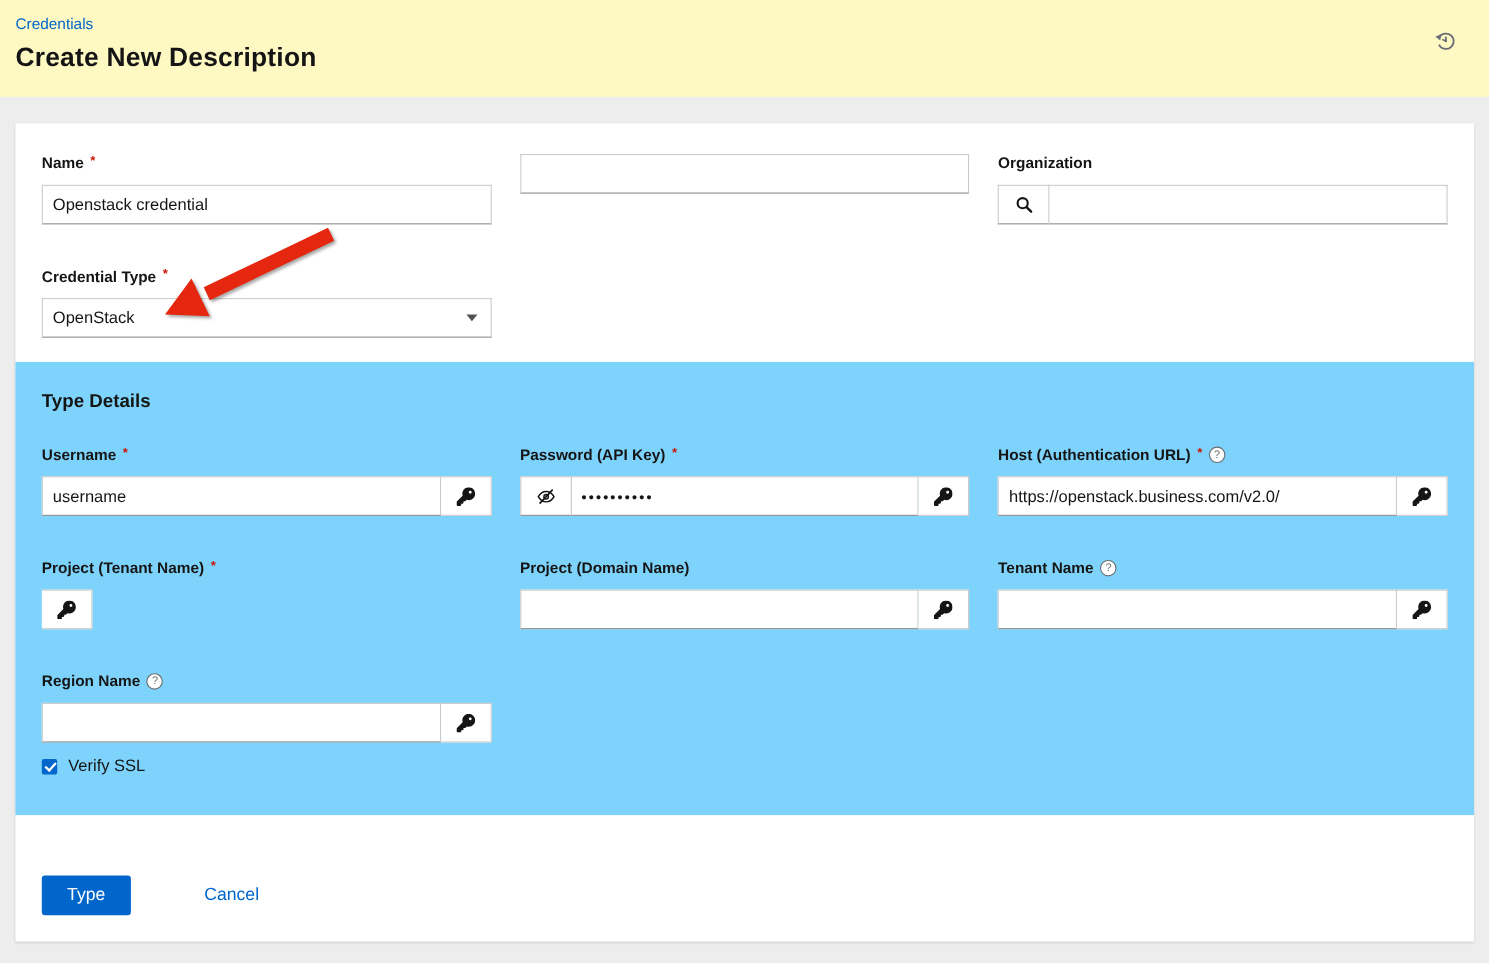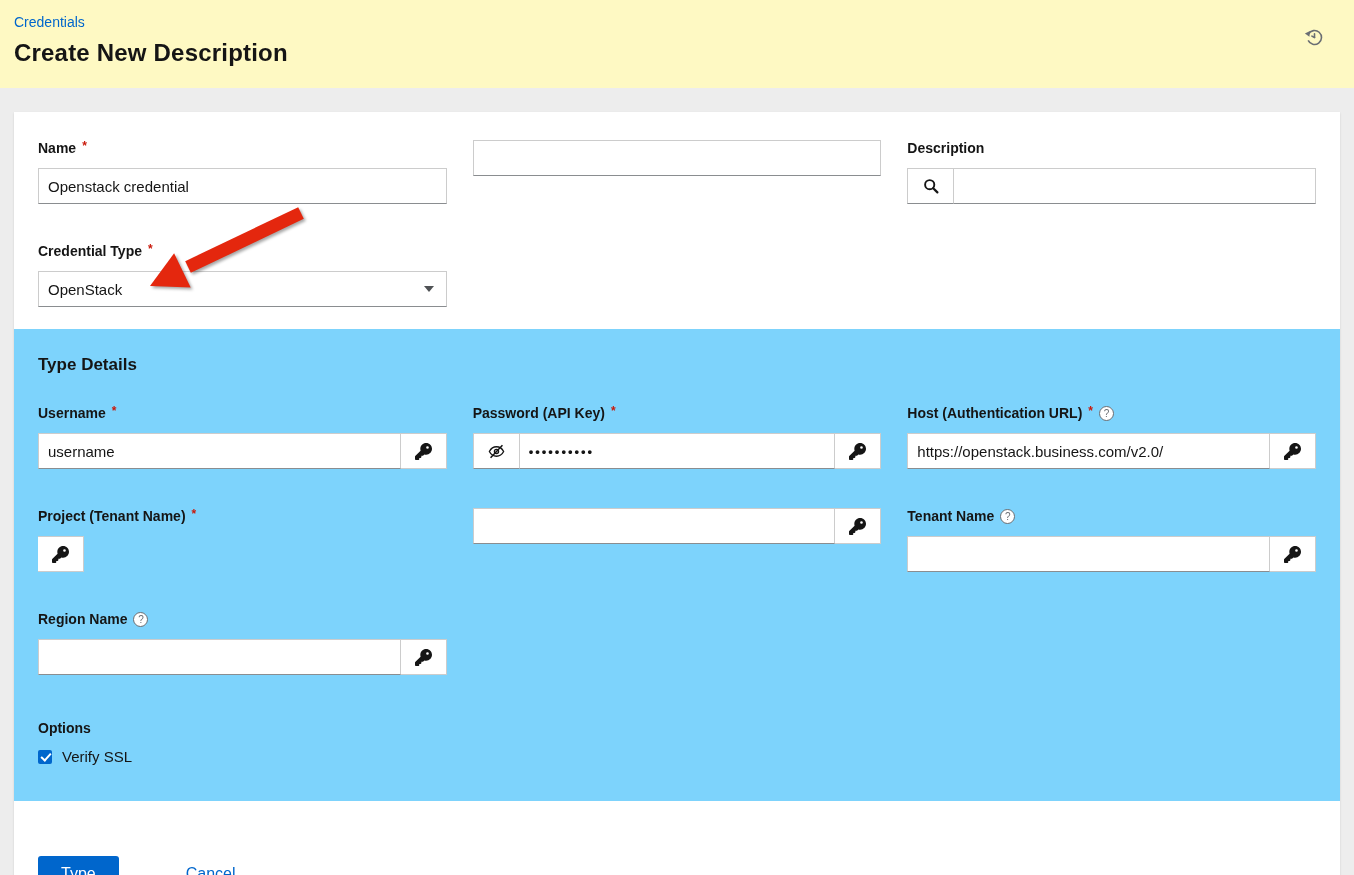--- a/index.html
+++ b/index.html
@@ -154,21 +154,21 @@
       </div>
 
       <div class="field">
         <div class="input-group">
           <input class="txt" type="text" value="" style="">
         </div>
       </div>
 
       <div class="field">
         <div class="label-row">
-          <span>Description</span>
+          <span>Organization</span>
         </div>
         <div class="input-group">
           <button class="ig-btn left-dark">
             <span>
               <svg viewBox="0 0 16 16" width="16" height="16">
                 <circle cx="6.7" cy="6.7" r="4.6" fill="none" stroke="#151515" stroke-width="1.9"></circle>
                 <line x1="10.2" y1="10.2" x2="14.4" y2="14.4" stroke="#151515" stroke-width="2.2" stroke-linecap="round"></line>
               </svg>
             </span>
           </button>
@@ -273,20 +273,23 @@
             <span>
               <svg viewBox="0 0 512 512" width="17" height="17">
                   <path fill="#151515" d="M336 352c97.2 0 176-78.8 176-176S433.2 0 336 0 160 78.8 160 176c0 18.7 2.9 36.8 8.3 53.7L7 391c-4.5 4.5-7 10.6-7 17v80c0 13.3 10.7 24 24 24h80c13.3 0 24-10.7 24-24v-40h40c13.3 0 24-10.7 24-24v-40h40c6.4 0 12.5-2.5 17-7l33.3-33.3c16.9 5.4 35 8.3 53.7 8.3zM376 96a40 40 0 1 1 0 80 40 40 0 1 1 0-80z"></path>
                 </svg>
             </span>
           </button>
         </div>
       </div>
 
       <div class="field">
+        <div class="label-row">
+          <span>Project (Domain Name)</span>
+        </div>
         <div class="input-group">
           <input class="txt" type="text" value="" style="">
           <button class="ig-btn right">
             <span>
               <svg viewBox="0 0 512 512" width="17" height="17">
                   <path fill="#151515" d="M336 352c97.2 0 176-78.8 176-176S433.2 0 336 0 160 78.8 160 176c0 18.7 2.9 36.8 8.3 53.7L7 391c-4.5 4.5-7 10.6-7 17v80c0 13.3 10.7 24 24 24h80c13.3 0 24-10.7 24-24v-40h40c13.3 0 24-10.7 24-24v-40h40c6.4 0 12.5-2.5 17-7l33.3-33.3c16.9 5.4 35 8.3 53.7 8.3zM376 96a40 40 0 1 1 0 80 40 40 0 1 1 0-80z"></path>
                 </svg>
             </span>
           </button>
         </div>
@@ -320,21 +323,20 @@
             <span>
               <svg viewBox="0 0 512 512" width="17" height="17">
                   <path fill="#151515" d="M336 352c97.2 0 176-78.8 176-176S433.2 0 336 0 160 78.8 160 176c0 18.7 2.9 36.8 8.3 53.7L7 391c-4.5 4.5-7 10.6-7 17v80c0 13.3 10.7 24 24 24h80c13.3 0 24-10.7 24-24v-40h40c13.3 0 24-10.7 24-24v-40h40c6.4 0 12.5-2.5 17-7l33.3-33.3c16.9 5.4 35 8.3 53.7 8.3zM376 96a40 40 0 1 1 0 80 40 40 0 1 1 0-80z"></path>
                 </svg>
             </span>
           </button>
         </div>
       </div>
     </div>
 
-    <h3 class="options-heading">Options</h3>
     <div class="checkbox-row">
       <span class="checkbox"></span>
       <span class="checkbox-label">Verify SSL</span>
     </div>
   </section>
 
   <section class="actions-section">
     <button class="save-btn">Type</button>
     <a class="cancel-link" href="#">Cancel</a>
   </section>

